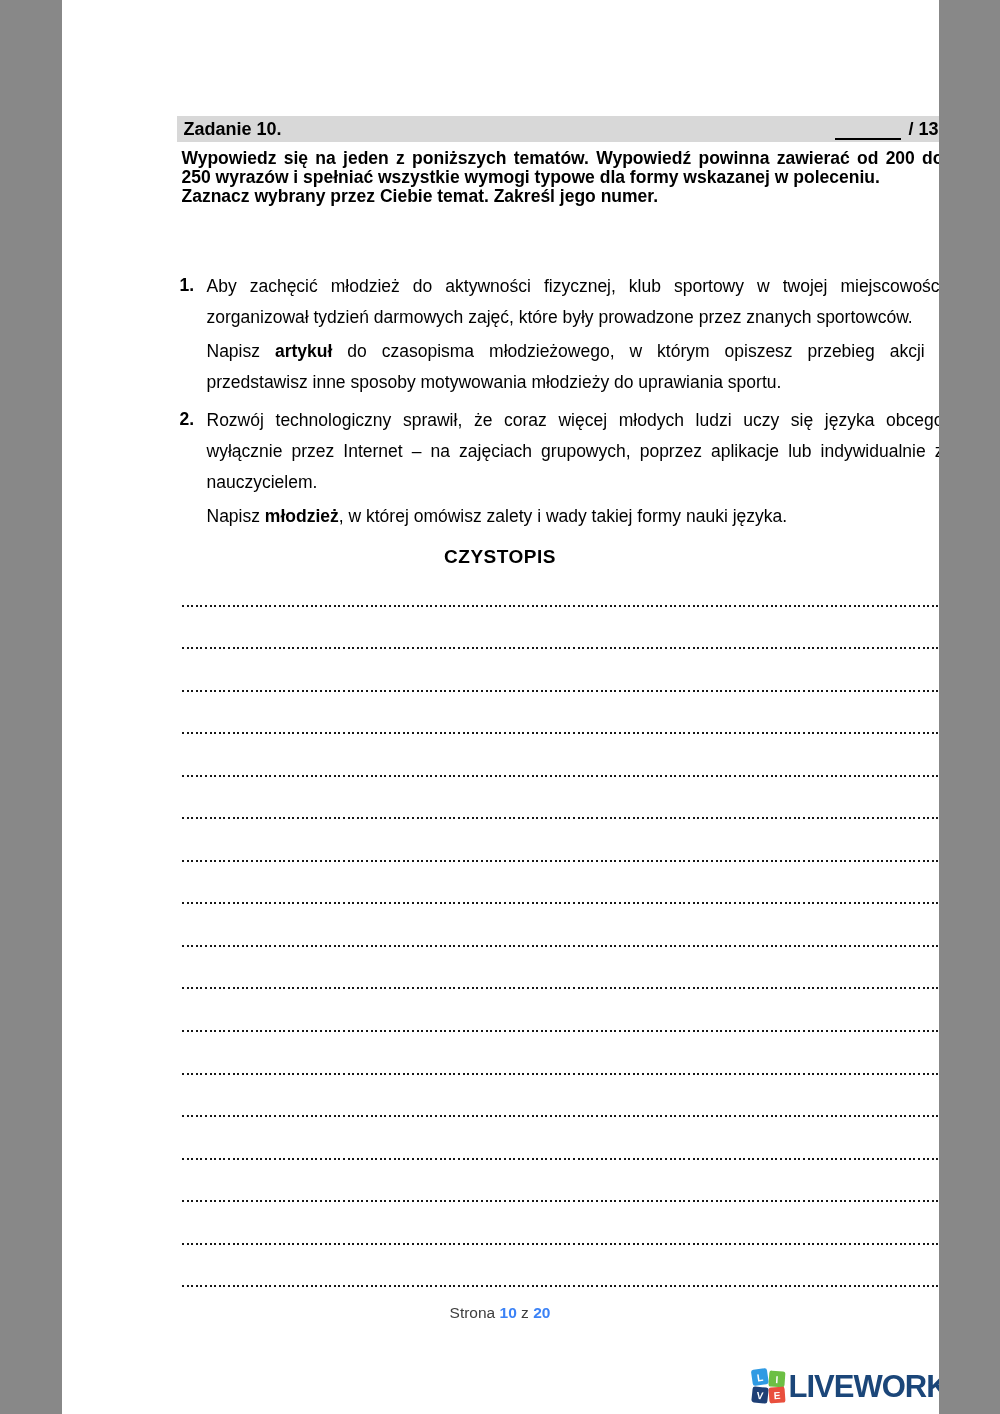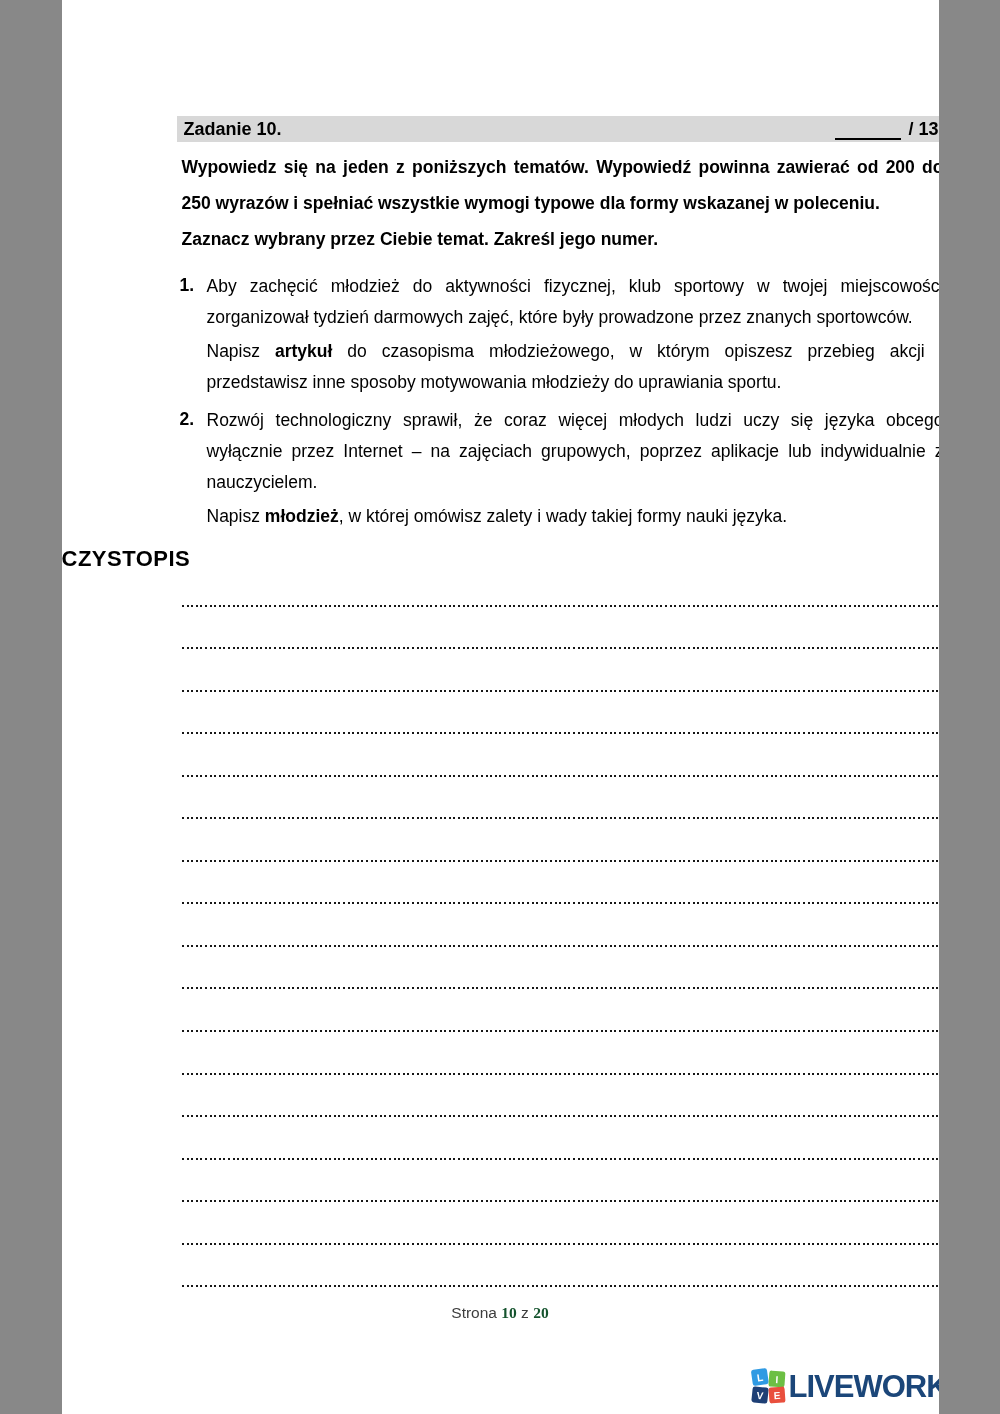--- a/index.html
+++ b/index.html
@@ -24,59 +24,59 @@
   }
   .score { display:flex; align-items:flex-end; font-size:18px; font-weight:bold; }
   .score-blank {
     display:inline-block; width:66px; height:17px;
     border-bottom:2px solid #000; margin-right:7px;
   }
 
   
   .instructions {
     position:absolute; top:149px; left:120px; width:762px;
-    font-size:17.5px; font-weight:bold; line-height:36px;
+    font-size:17.5px; font-weight:bold; line-height:19px;
   }
   .instructions .intro { text-align:justify; }
 
   
   .topics { position:absolute; top:271px; left:118px; width:764px; }
   .topic { display:flex; margin-bottom:7px; }
   .topic-num {
     flex:0 0 27px; font-weight:bold;
     font-size:17.5px; line-height:28.6px;
   }
   .topic-body {
     flex:1; font-size:17.5px; line-height:31px; text-align:justify;
   }
   .topic-body p + p { margin-top:3px; }
 
   
   .czystopis-title {
     position:absolute; top:546px; left:0; width:100%;
-    font-size:22px; font-weight:bold; letter-spacing:0.5px;
+    text-align:center; font-size:19px; font-weight:bold; letter-spacing:0.5px;
   }
   .writing-lines { position:absolute; top:564px; left:120px; width:758px; }
   .write-row {
     height:42.56px;
     background-image:repeating-linear-gradient(to right, #161616 0 2px, transparent 2px 4.6px);
     background-size:100% 2px;
     background-position:left bottom;
     background-repeat:no-repeat;
   }
 
   
   .footer {
     position:absolute; top:1304px; left:0; width:100%;
     text-align:center; color:#3d3d3d;
   }
   .footer-line1 { font-size:17px; margin-bottom:4px; }
   .footer-line2 { font-size:15.5px; margin-bottom:4px; }
   .footer-line3 { font-size:15.5px; }
-  .footer-line3 b { color:#14532d;font-family:Liberation Serif, serif; }
+  .footer-line3 b { color:#3b82f6; }
 
   
   .lw-logo {
     position:absolute; top:1369px; left:690px; height:36px;
     display:flex; align-items:center;
   }
   .lw-icon {
     width:34px; height:34px;
     display:grid; grid-template-columns:16px 16px; grid-template-rows:16px 16px;
     gap:1px; margin-right:3px;

